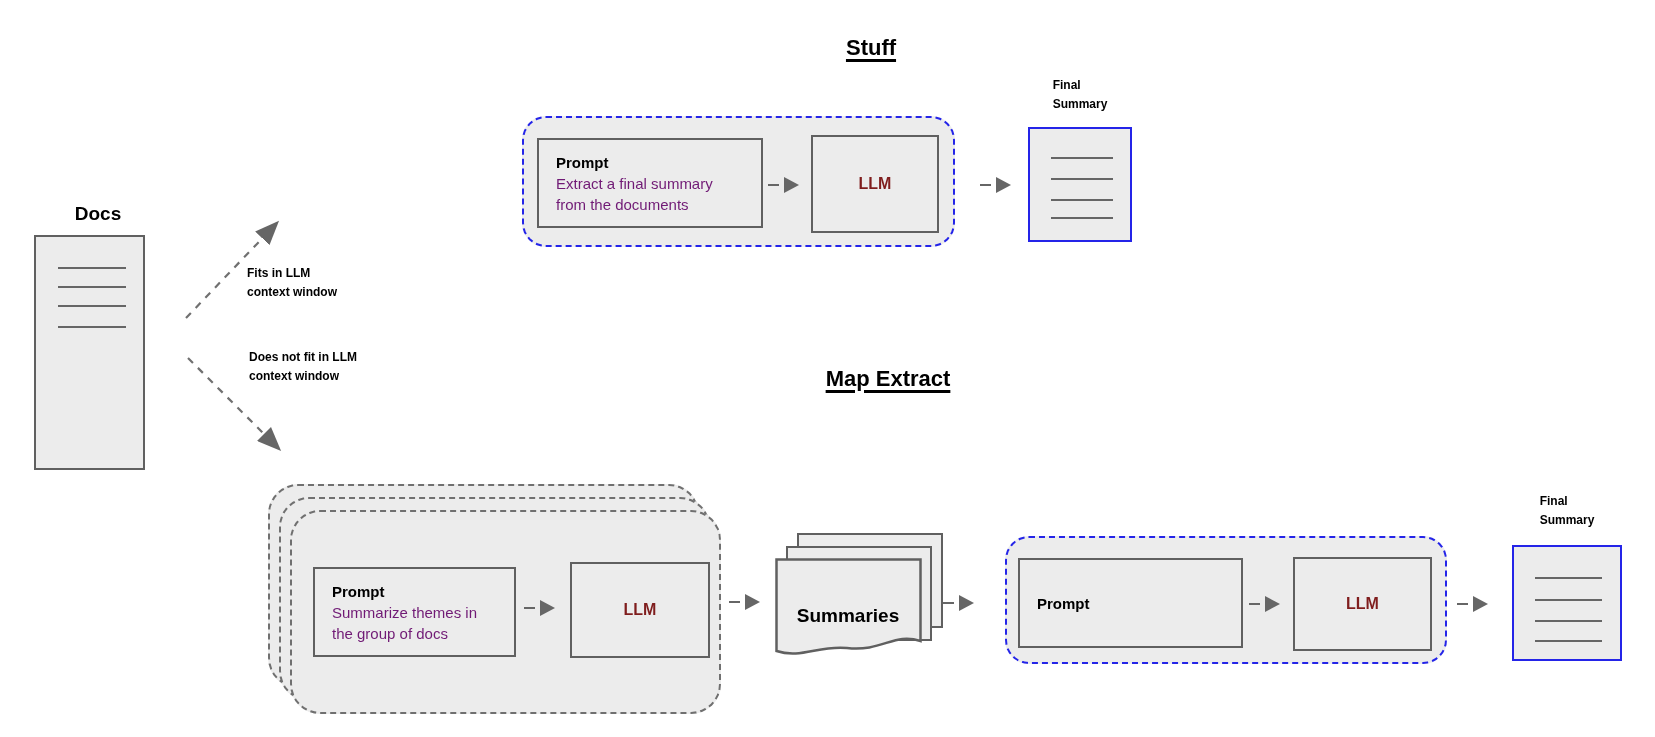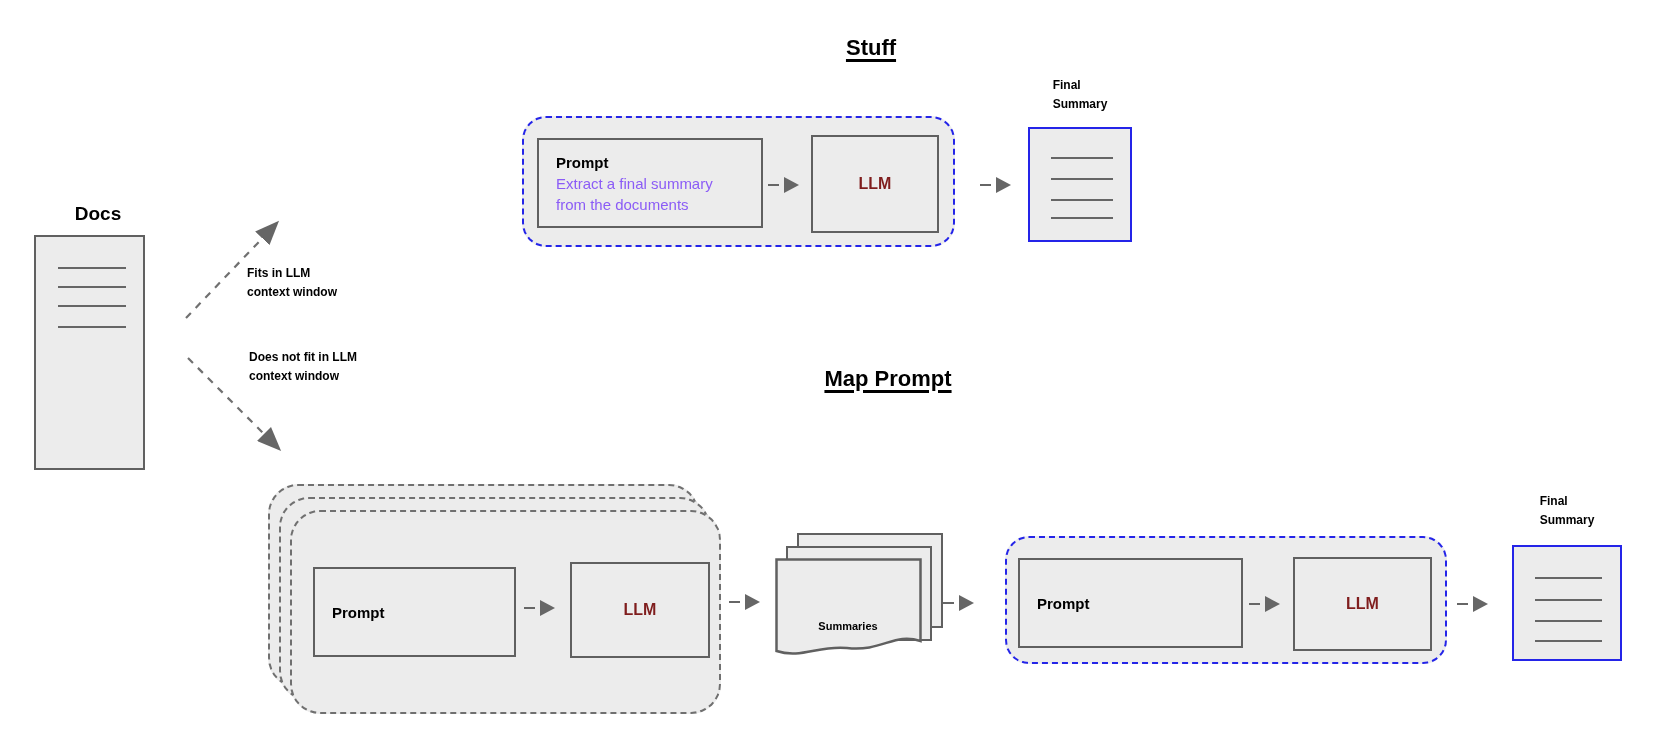--- a/index.html
+++ b/index.html
@@ -34,21 +34,21 @@
   .mrcard{
     width:431px;height:204px;border:2px dashed var(--dash-gray);
     background:var(--fill-gray);border-radius:30px;box-sizing:border-box;
   }
   .ibox{
     border:2px solid var(--border-gray);background:var(--fill-gray);
     box-sizing:border-box;display:flex;flex-direction:column;justify-content:center;
     padding:0 17px;font-size:15px;line-height:21px;
   }
   .ibox .ptitle{font-weight:bold;color:#000;}
-  .ibox .pbody{color:#8b5cf6;}
+  .ibox .pbody{color:#701a75;}
   .llmbox{
     border:2px solid var(--border-gray);background:var(--fill-gray);
     box-sizing:border-box;display:flex;align-items:center;justify-content:center;
     font-size:16px;font-weight:bold;color:#7f1d1d;text-align:right;
   }
   .finalbox{
     border:2.5px solid var(--accent-blue);background:var(--fill-gray);
     box-sizing:border-box;
   }
   .docbox{
@@ -60,31 +60,31 @@
     box-sizing:border-box;
   }
   .tline{position:absolute;height:2px;background:var(--arrow-gray);}
   .harrow{display:flex;align-items:center;gap:5px;}
   .harrow .d{width:11px;height:0;border-top:2.5px solid var(--arrow-gray);}
   .harrow .t{
     width:0;height:0;border-left:15px solid var(--arrow-gray);
     border-top:8px solid transparent;border-bottom:8px solid transparent;
   }
   .sumlabel{
-    font-size:11px;font-weight:bold;text-align:center;color:#000;
-    transform:translateX(-50%);white-space:nowrap;margin-top:15px;
+    font-size:19px;font-weight:bold;text-align:center;color:#000;
+    transform:translateX(-50%);white-space:nowrap;
   }
 </style>
 </head>
 <body>
 
 <div class="canvas">
 
   <div class="abs title" style="left:871px;top:35px;">Stuff</div>
-  <div class="abs title" style="left:888px;top:366px;">Map Prompt</div>
+  <div class="abs title" style="left:888px;top:366px;">Map Extract</div>
 
   <div class="abs doclabel" style="left:98px;top:203px;">Docs</div>
   <div class="abs docbox" style="left:34px;top:235px;width:111px;height:235px;">
     <span class="tline" style="left:22px;top:30px;width:68px;"></span>
     <span class="tline" style="left:22px;top:49px;width:68px;"></span>
     <span class="tline" style="left:22px;top:68px;width:68px;"></span>
     <span class="tline" style="left:22px;top:89px;width:68px;"></span>
   </div>
 
   <svg class="abs" style="left:172px;top:198px;" width="130" height="268">
@@ -123,20 +123,21 @@
     <span class="tline" style="left:21px;top:70px;width:62px;"></span>
     <span class="tline" style="left:21px;top:88px;width:62px;"></span>
   </div>
 
   <div class="abs mrcard" style="left:268px;top:484px;"></div>
   <div class="abs mrcard" style="left:279px;top:497px;"></div>
   <div class="abs mrcard" style="left:290px;top:510px;"></div>
 
   <div class="abs ibox" style="left:313px;top:567px;width:203px;height:90px;">
     <div class="ptitle">Prompt</div>
+    <div class="pbody">Summarize themes in the group of docs</div>
   </div>
   <div class="abs harrow" style="left:524px;top:600px;">
       <i class="d"></i>
       <i class="t"></i>
     </div>
   <div class="abs llmbox" style="left:570px;top:562px;width:140px;height:96px;">LLM</div>
   <div class="abs harrow" style="left:729px;top:594px;">
       <i class="d"></i>
       <i class="t"></i>
     </div>

